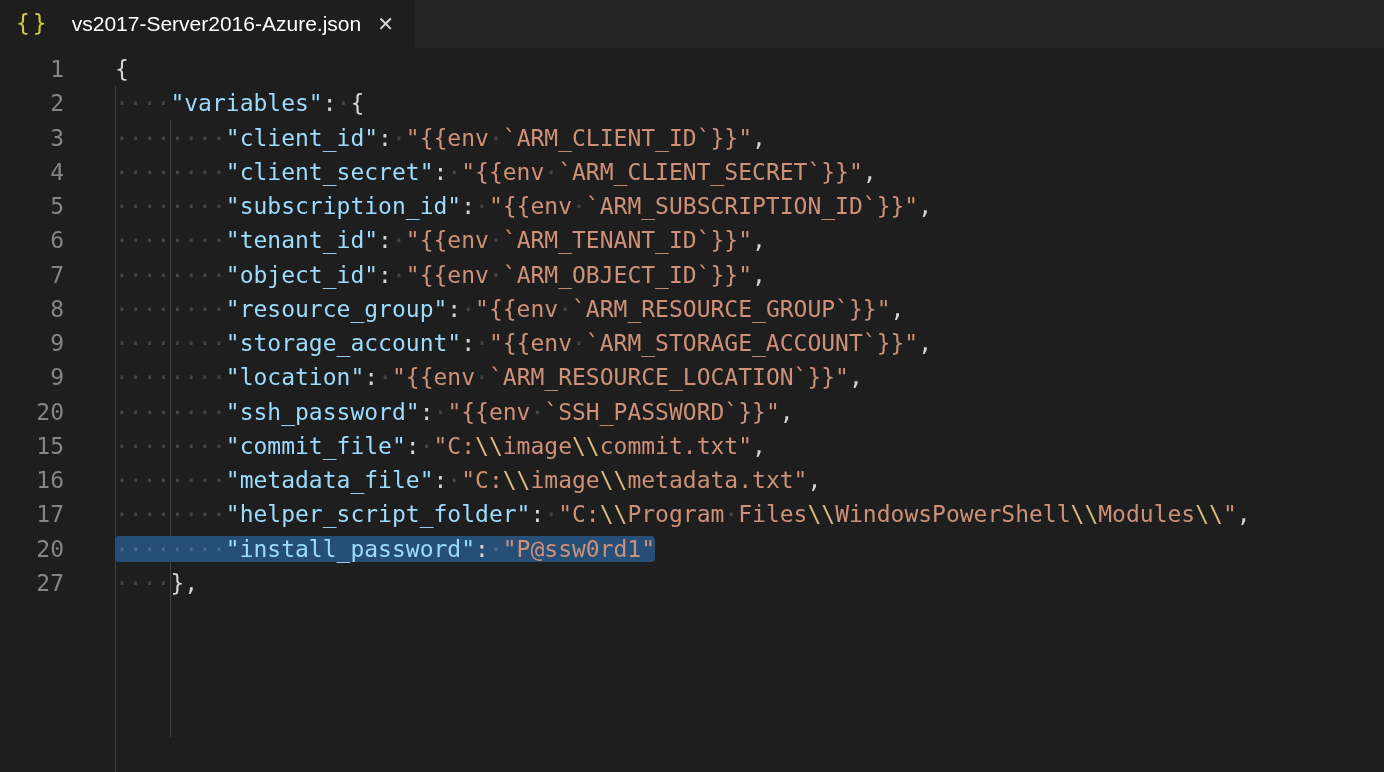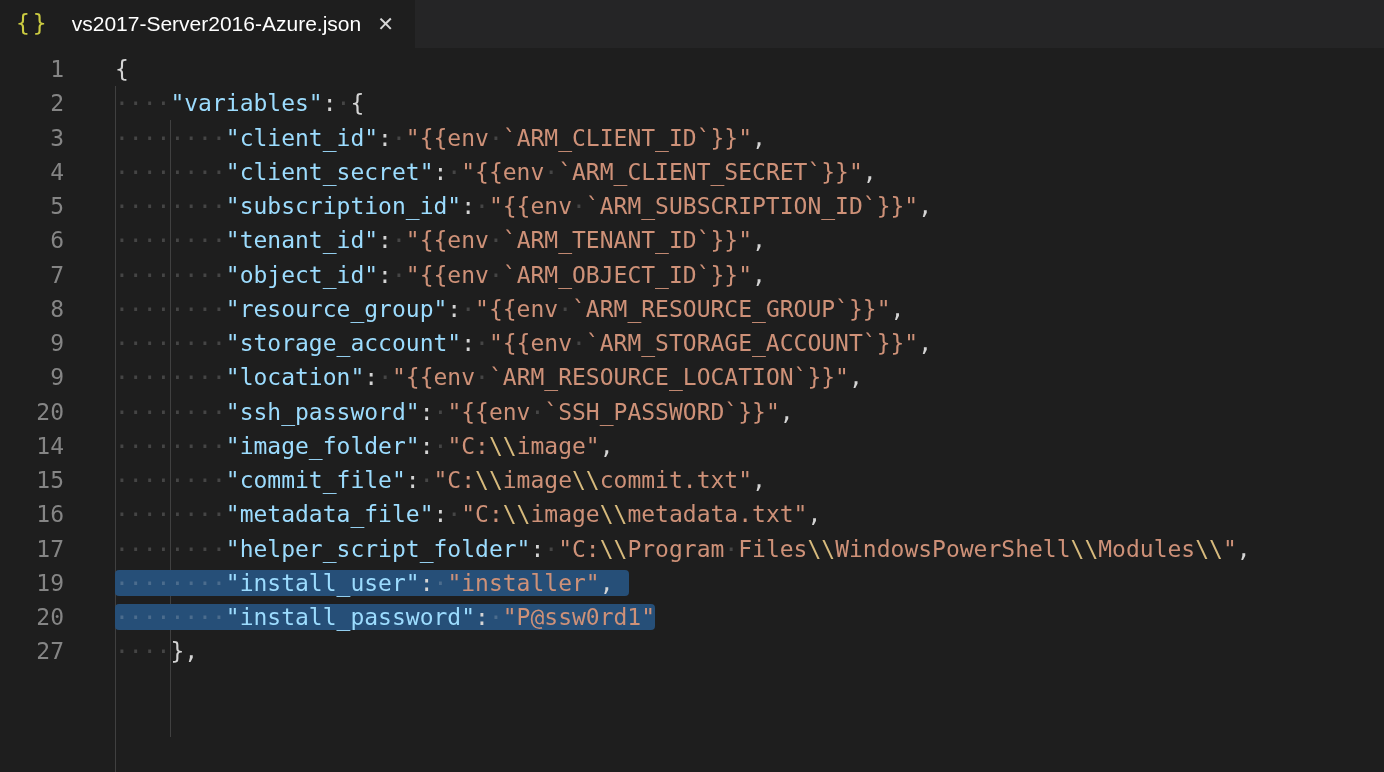--- a/index.html
+++ b/index.html
@@ -111,22 +111,20 @@
         <div class="row"><span class="ln">2</span><span class="lc"><span class="tok-ws">····</span><span class="tok-key">"variables"</span><span class="tok-punct">:</span><span class="tok-ws">·</span><span class="tok-punct">{</span></span></div>
         <div class="row"><span class="ln">3</span><span class="lc"><span class="tok-ws">········</span><span class="tok-key">"client_id"</span><span class="tok-punct">:</span><span class="tok-ws">·</span><span class="tok-str">"{{env</span><span class="tok-ws">·</span><span class="tok-str">`ARM_CLIENT_ID`}}"</span><span class="tok-punct">,</span></span></div>
         <div class="row"><span class="ln">4</span><span class="lc"><span class="tok-ws">········</span><span class="tok-key">"client_secret"</span><span class="tok-punct">:</span><span class="tok-ws">·</span><span class="tok-str">"{{env</span><span class="tok-ws">·</span><span class="tok-str">`ARM_CLIENT_SECRET`}}"</span><span class="tok-punct">,</span></span></div>
         <div class="row"><span class="ln">5</span><span class="lc"><span class="tok-ws">········</span><span class="tok-key">"subscription_id"</span><span class="tok-punct">:</span><span class="tok-ws">·</span><span class="tok-str">"{{env</span><span class="tok-ws">·</span><span class="tok-str">`ARM_SUBSCRIPTION_ID`}}"</span><span class="tok-punct">,</span></span></div>
         <div class="row"><span class="ln">6</span><span class="lc"><span class="tok-ws">········</span><span class="tok-key">"tenant_id"</span><span class="tok-punct">:</span><span class="tok-ws">·</span><span class="tok-str">"{{env</span><span class="tok-ws">·</span><span class="tok-str">`ARM_TENANT_ID`}}"</span><span class="tok-punct">,</span></span></div>
         <div class="row"><span class="ln">7</span><span class="lc"><span class="tok-ws">········</span><span class="tok-key">"object_id"</span><span class="tok-punct">:</span><span class="tok-ws">·</span><span class="tok-str">"{{env</span><span class="tok-ws">·</span><span class="tok-str">`ARM_OBJECT_ID`}}"</span><span class="tok-punct">,</span></span></div>
         <div class="row"><span class="ln">8</span><span class="lc"><span class="tok-ws">········</span><span class="tok-key">"resource_group"</span><span class="tok-punct">:</span><span class="tok-ws">·</span><span class="tok-str">"{{env</span><span class="tok-ws">·</span><span class="tok-str">`ARM_RESOURCE_GROUP`}}"</span><span class="tok-punct">,</span></span></div>
         <div class="row"><span class="ln">9</span><span class="lc"><span class="tok-ws">········</span><span class="tok-key">"storage_account"</span><span class="tok-punct">:</span><span class="tok-ws">·</span><span class="tok-str">"{{env</span><span class="tok-ws">·</span><span class="tok-str">`ARM_STORAGE_ACCOUNT`}}"</span><span class="tok-punct">,</span></span></div>
         <div class="row"><span class="ln">9</span><span class="lc"><span class="tok-ws">········</span><span class="tok-key">"location"</span><span class="tok-punct">:</span><span class="tok-ws">·</span><span class="tok-str">"{{env</span><span class="tok-ws">·</span><span class="tok-str">`ARM_RESOURCE_LOCATION`}}"</span><span class="tok-punct">,</span></span></div>
         <div class="row"><span class="ln">20</span><span class="lc"><span class="tok-ws">········</span><span class="tok-key">"ssh_password"</span><span class="tok-punct">:</span><span class="tok-ws">·</span><span class="tok-str">"{{env</span><span class="tok-ws">·</span><span class="tok-str">`SSH_PASSWORD`}}"</span><span class="tok-punct">,</span></span></div>
-        <div class="row"><span class="ln">14</span><span class="lc"><span class="tok-ws">········</span><span class="tok-key">"image_folder"</span><span class="tok-punct">:</span><span class="tok-ws">·</span><span class="tok-str">"C:</span><span class="tok-esc">\\</span><span class="tok-str">image"</span><span class="tok-punct">,</span></span></div>
         <div class="row"><span class="ln">15</span><span class="lc"><span class="tok-ws">········</span><span class="tok-key">"commit_file"</span><span class="tok-punct">:</span><span class="tok-ws">·</span><span class="tok-str">"C:</span><span class="tok-esc">\\</span><span class="tok-str">image</span><span class="tok-esc">\\</span><span class="tok-str">commit.txt"</span><span class="tok-punct">,</span></span></div>
         <div class="row"><span class="ln">16</span><span class="lc"><span class="tok-ws">········</span><span class="tok-key">"metadata_file"</span><span class="tok-punct">:</span><span class="tok-ws">·</span><span class="tok-str">"C:</span><span class="tok-esc">\\</span><span class="tok-str">image</span><span class="tok-esc">\\</span><span class="tok-str">metadata.txt"</span><span class="tok-punct">,</span></span></div>
         <div class="row"><span class="ln">17</span><span class="lc"><span class="tok-ws">········</span><span class="tok-key">"helper_script_folder"</span><span class="tok-punct">:</span><span class="tok-ws">·</span><span class="tok-str">"C:</span><span class="tok-esc">\\</span><span class="tok-str">Program</span><span class="tok-ws">·</span><span class="tok-str">Files</span><span class="tok-esc">\\</span><span class="tok-str">WindowsPowerShell</span><span class="tok-esc">\\</span><span class="tok-str">Modules</span><span class="tok-esc">\\</span><span class="tok-str">"</span><span class="tok-punct">,</span></span></div>
-        <div class="row"><span class="ln">19</span><span class="lc"><span class="sel sel-nl"><span class="tok-ws">········</span><span class="tok-key">"install_user"</span><span class="tok-punct">:</span><span class="tok-ws">·</span><span class="tok-str">"installer"</span><span class="tok-punct">,</span></span></span></div>
         <div class="row"><span class="ln">20</span><span class="lc"><span class="sel"><span class="tok-ws">········</span><span class="tok-key">"install_password"</span><span class="tok-punct">:</span><span class="tok-ws">·</span><span class="tok-str">"P@ssw0rd1"</span></span></span></div>
         <div class="row"><span class="ln">27</span><span class="lc"><span class="tok-ws">····</span><span class="tok-punct">},</span></span></div>
       </div>
   </div>
 </div>
 
 </body></html>

